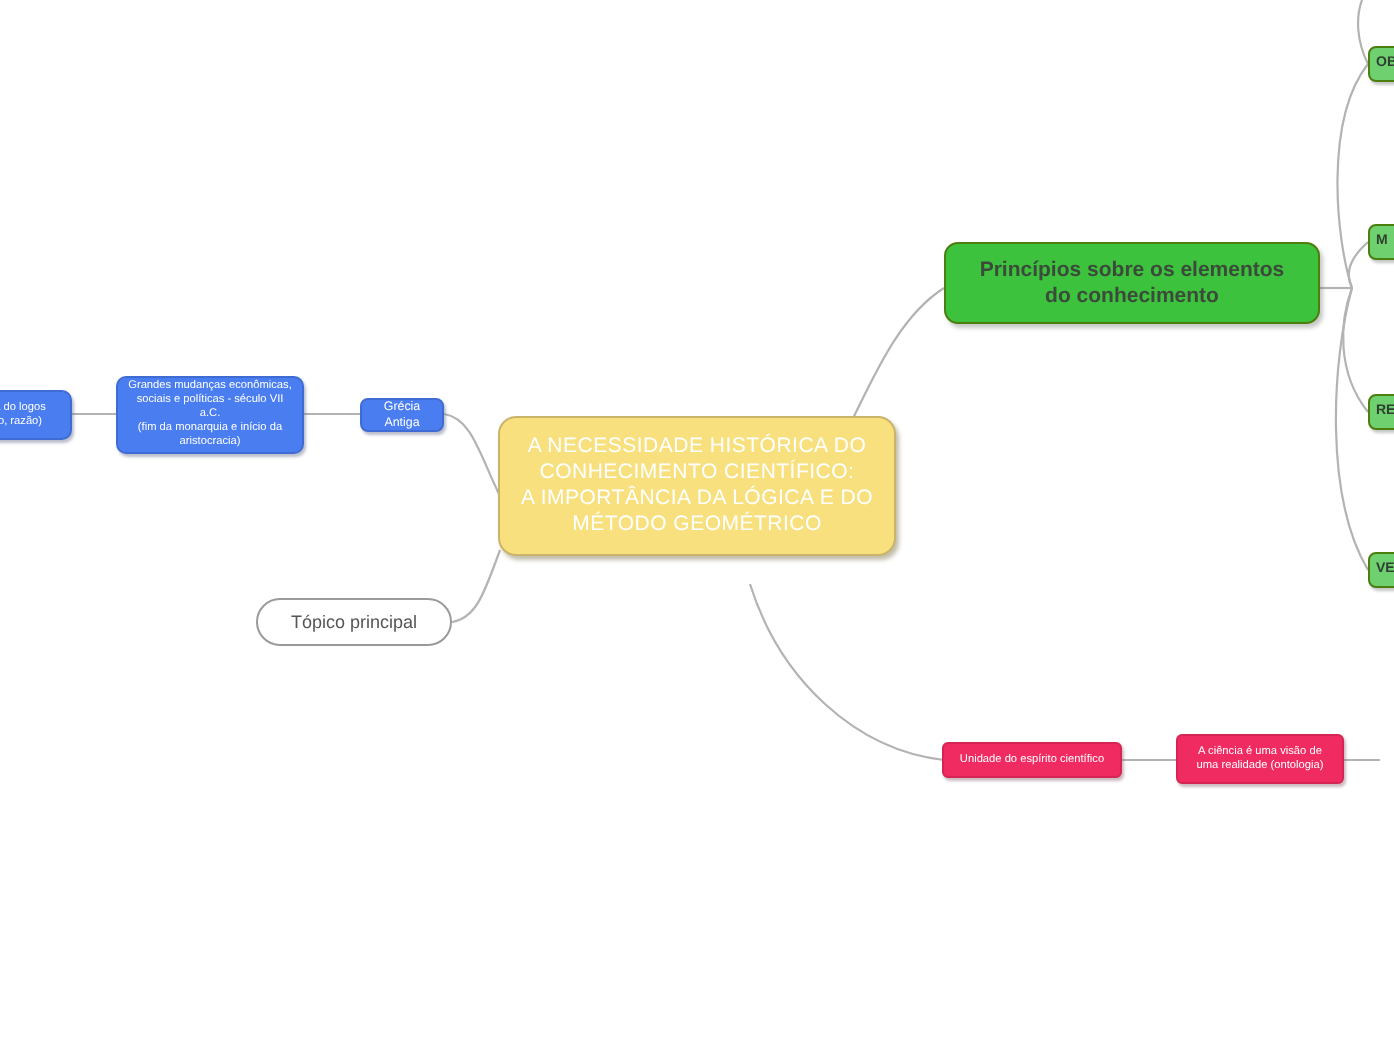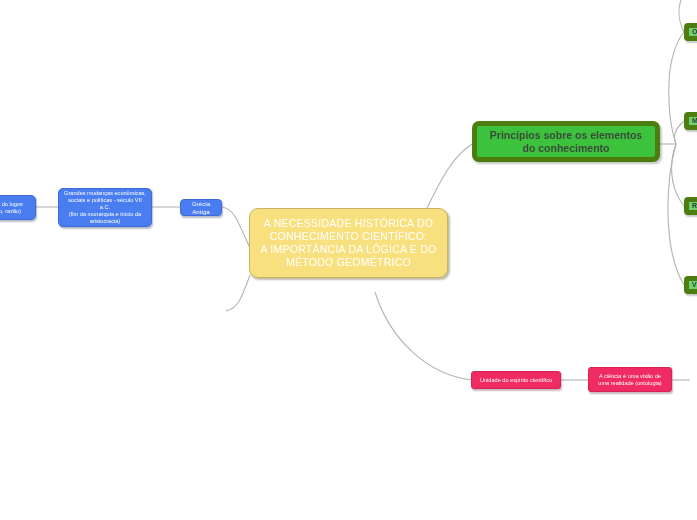--- a/index.html
+++ b/index.html
@@ -48,21 +48,21 @@
     font-size: 10.5px;
     letter-spacing: .25px;
     padding: 6px 10px;
     box-shadow: 1.5px 2px 2px rgba(120,110,70,.45);
   }
 
   
   .node.green {
     background: #3cc23c;
     color: #3b4a3b;
-    border: 5px solid #4d7c0f;
+    border: 1px solid #4d7c0f;
     border-radius: 7px;
     font-weight: bold;
     font-size: 10.5px;
     padding: 5px 9px;
     box-shadow: 1.5px 2px 2px rgba(110,120,110,.4);
   }
   .node.green.small {
     background: #6fd06f;
     color: #2f4030;
     font-size: 7px;
@@ -159,14 +159,15 @@
   <div class="node blue" style="left:58px; top:188px; width:94px; height:39px;">Grandes mudanças econômicas, sociais e políticas - século VII a.C.
 (fim da monarquia e início da aristocracia)</div>
 
   <div class="node blue" style="left:-16px; top:195px; width:52px; height:25px;">a do logos
 o, razão)</div>
 
   <div class="node pink" style="left:471px; top:371px; width:90px; height:18px;">Unidade do espírito científico</div>
 
   <div class="node pink" style="left:588px; top:367px; width:84px; height:25px;">A ciência é uma visão de uma realidade (ontologia)</div>
 
+  <div class="node outline" style="left:128px; top:299px; width:98px; height:24px;">Tópico principal</div>
 
 </div>
 
 </body></html>

